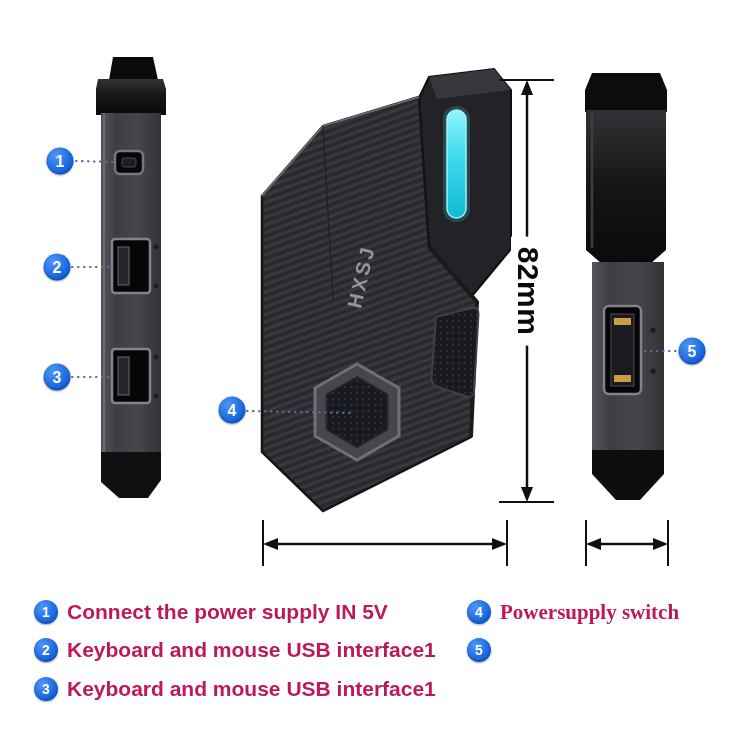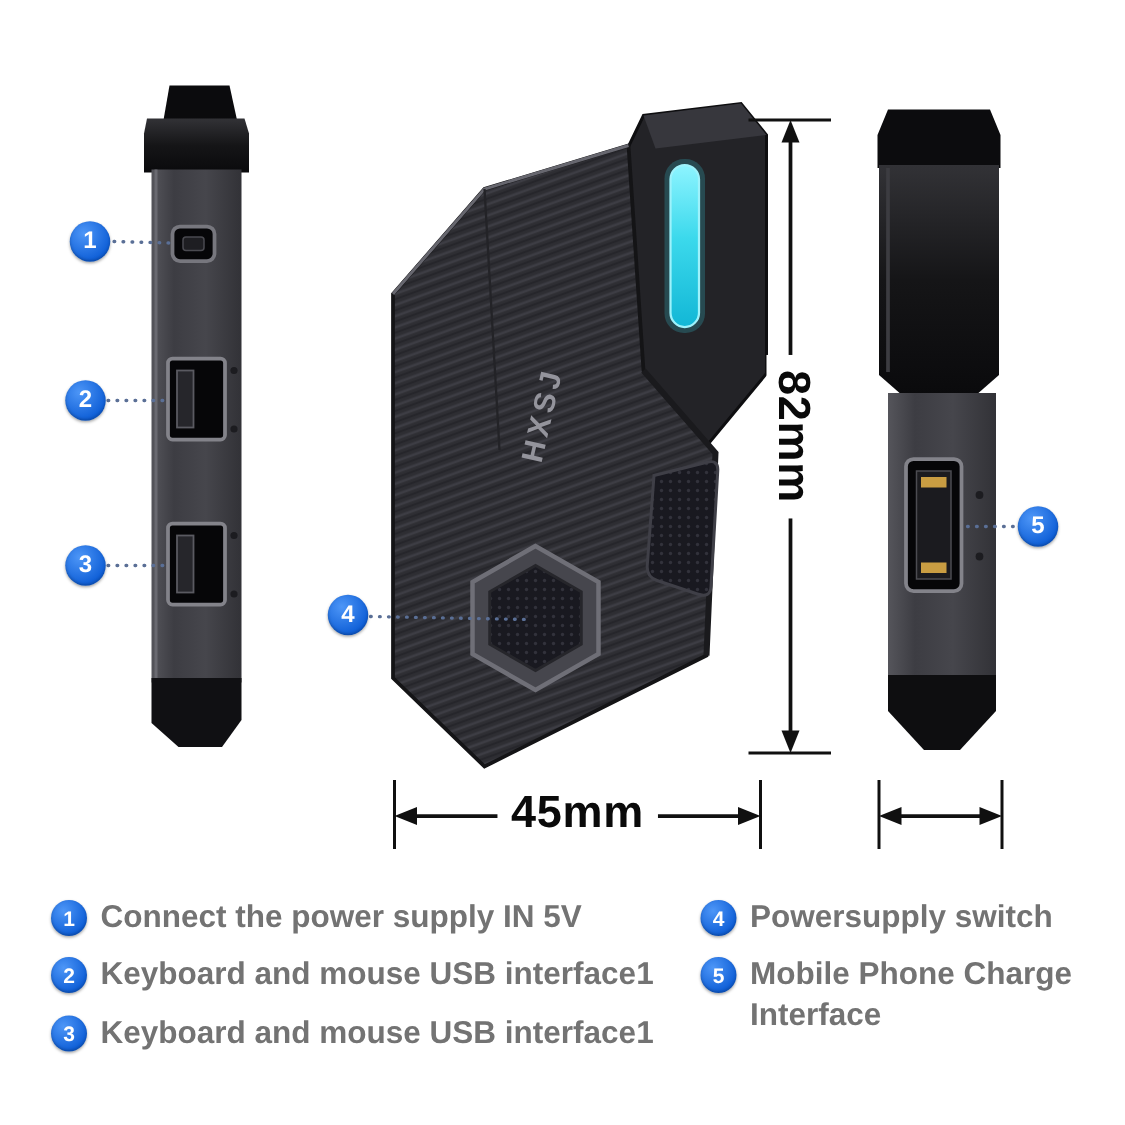--- a/index.html
+++ b/index.html
@@ -25,22 +25,22 @@
   }
   .dim-v { writing-mode:vertical-rl; padding:10px 0; }
   .legend-col { position:absolute; top:599px; }
   .legend-col-left { left:34px; }
   .legend-col-right { left:467px; width:262px; }
   .legend-row { display:flex; align-items:flex-start; gap:9px; margin-bottom:12px; }
   .badge-sm {
     position:static; transform:none; flex:0 0 24px;
     width:24px; height:24px; font-size:14px; margin-top:1px;
   }
-  .legend-text { font-size:21px; font-weight:bold; color:#737373; line-height:1.25; }
-  .legend-col-right .legend-text { max-width:232px; }
+  .legend-text { font-size:21px; font-weight:bold; color:#be185d; line-height:1.25; }
+  .legend-col-right .legend-text { max-width:232px;font-family:Liberation Serif, serif; }
 </style>
 </head>
 <body>
 
 <div class="stage">
 
   <svg class="art" width="750" height="750" viewBox="0 0 750 750">
     <defs>
       <linearGradient id="gBody" x1="0" y1="0" x2="1" y2="0">
         <stop offset="0" stop-color="#55555b"></stop>
@@ -157,21 +157,20 @@
     </g>
   </svg>
 
   <div class="badge" style="left:60px;top:161px">1</div>
   <div class="badge" style="left:57px;top:267px">2</div>
   <div class="badge" style="left:57px;top:377px">3</div>
   <div class="badge" style="left:232px;top:410px">4</div>
   <div class="badge" style="left:692px;top:351px">5</div>
 
   <div class="dim dim-v" style="left:528px;top:291px">82mm</div>
-  <div class="dim" style="left:385px;top:542px">45mm</div>
 
   <div class="legend-col legend-col-left">
     <div class="legend-row">
       <span class="badge badge-sm">1</span>
       <span class="legend-text">Connect the power supply IN 5V</span>
     </div>
     <div class="legend-row">
       <span class="badge badge-sm">2</span>
       <span class="legend-text">Keyboard and mouse USB interface1</span>
     </div>
@@ -181,17 +180,16 @@
     </div>
   </div>
 
   <div class="legend-col legend-col-right">
     <div class="legend-row">
       <span class="badge badge-sm">4</span>
       <span class="legend-text">Powersupply switch</span>
     </div>
     <div class="legend-row">
       <span class="badge badge-sm">5</span>
-      <span class="legend-text">Mobile Phone Charge Interface</span>
     </div>
   </div>
 
 </div>
 
 </body></html>

